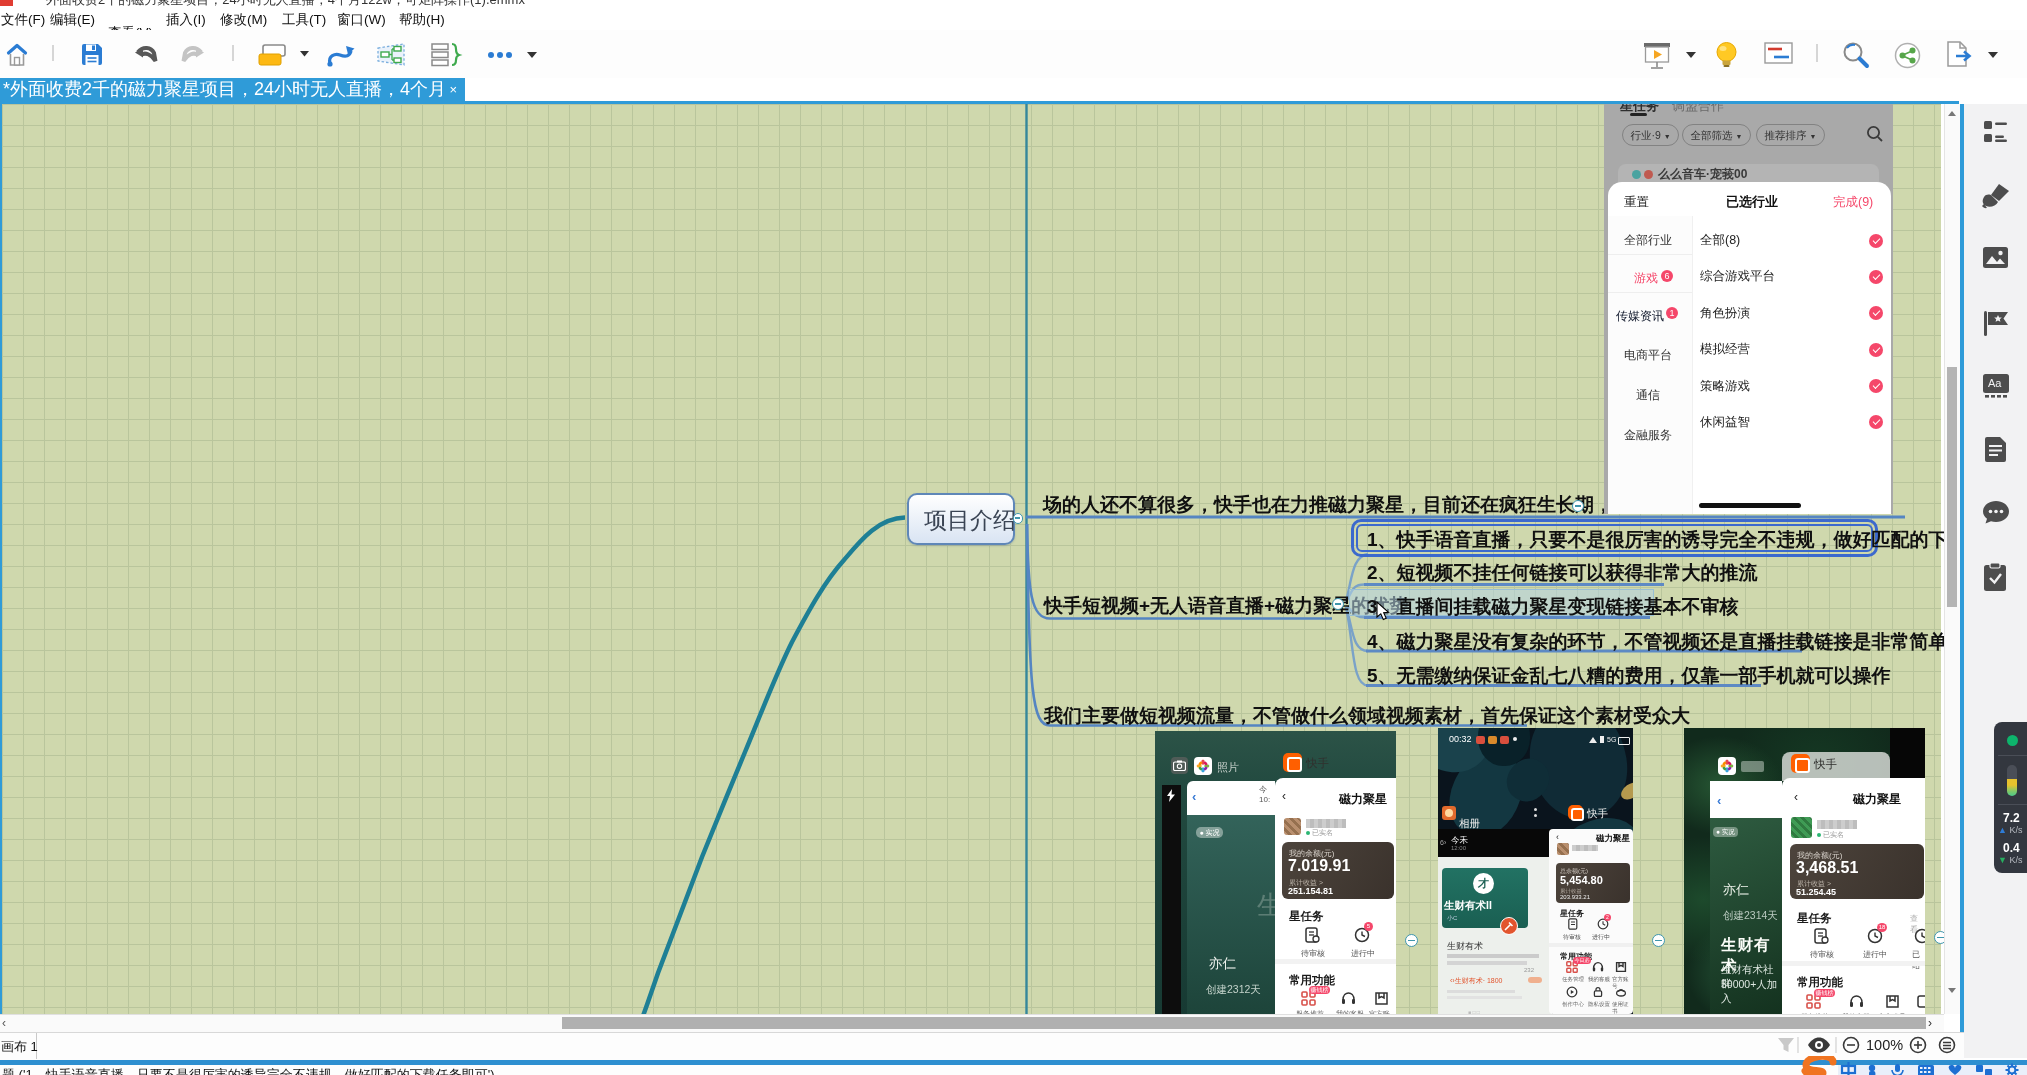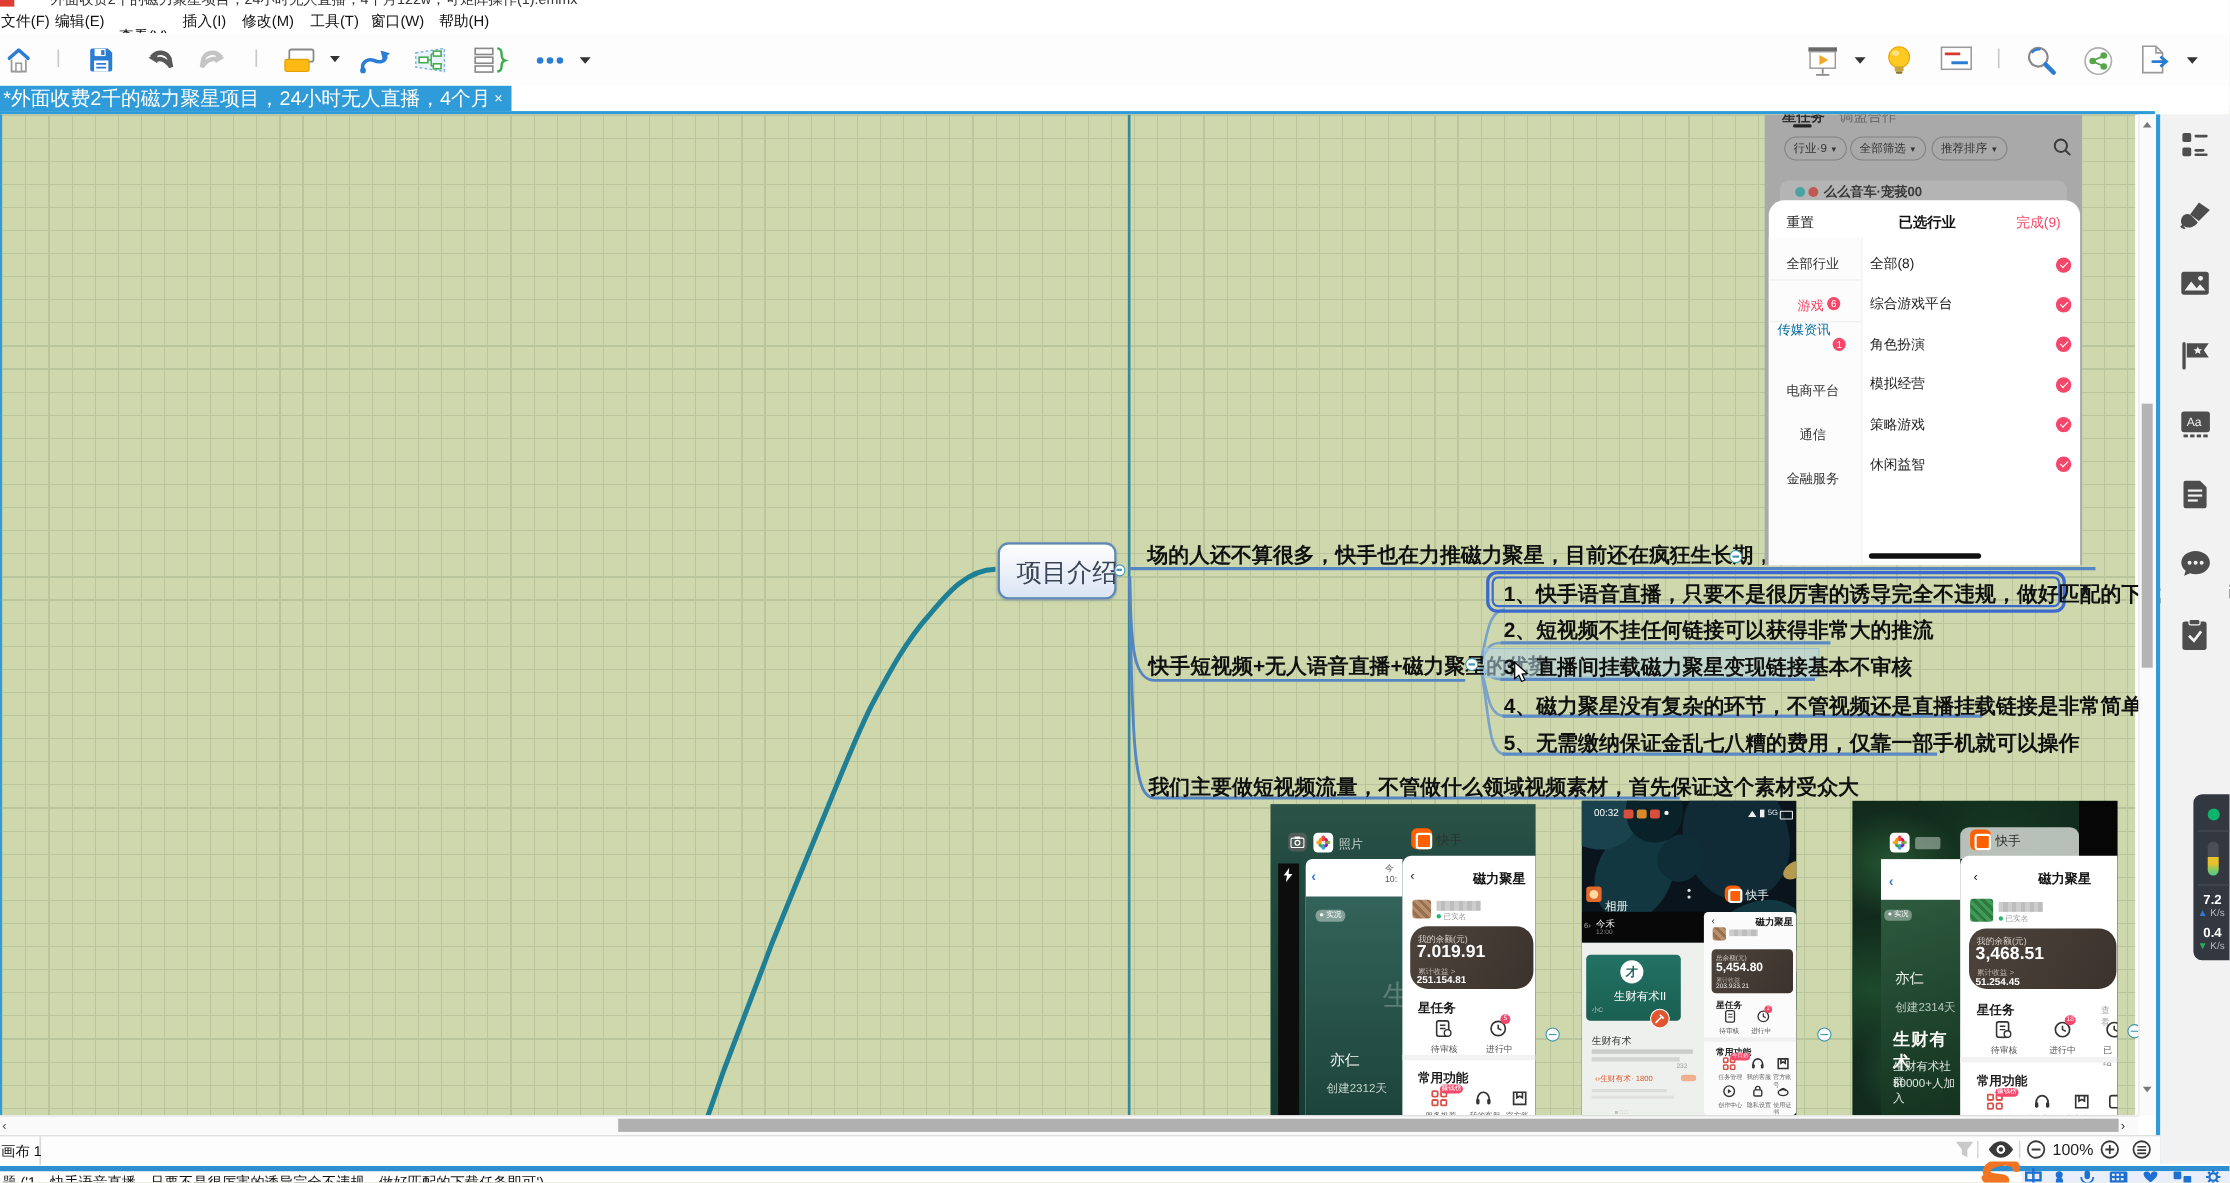--- a/index.html
+++ b/index.html
@@ -22,21 +22,21 @@
 .hdl::after{content:"";position:absolute;left:18%;right:18%;top:50%;margin-top:-0.8px;height:1.6px;background:#3f96ad;}
 .chip{position:absolute;height:20px;border:1px solid #828282;border-radius:11px;font-size:10.5px;color:#333;text-align:center;line-height:20px;}
 .chk{position:absolute;width:14px;height:14px;border-radius:50%;background:#f5476a;}
 .chk::after{content:"";position:absolute;left:3.5px;top:4px;width:6px;height:3px;border-left:1.8px solid #fff;border-bottom:1.8px solid #fff;transform:rotate(-45deg);}
 .ph{position:absolute;overflow:hidden;}
 .ph .abs{position:absolute;}
 .mosaic{background:repeating-linear-gradient(45deg,#b98f6e 0 3px,#96704f 3px 6px);}
 .namebar{background:repeating-linear-gradient(90deg,#cdcdcd 0 4px,#bdbdbd 4px 8px);}
 .ksicon{background:#ff5f00;border-radius:5px;}
 .ksicon::after{content:"";position:absolute;left:22%;top:20%;width:56%;height:60%;border:2px solid #fff;border-radius:3px;}
-.dkcard{background:linear-gradient(120deg,#4d443c,#3a322c);border-radius:16px;}
+.dkcard{background:linear-gradient(120deg,#4d443c,#3a322c);border-radius:6px;}
 .redpill{position:absolute;background:#f5476a;border-radius:4px;color:#fff;font-size:6px;line-height:8px;text-align:center;}
 .badge{position:absolute;border-radius:50%;background:#f5476a;color:#fff;text-align:center;}
 </style>
 </head>
 <body>
 
 <div class="abs" id="titlebar">
   <div class="abs" style="left:0;top:0;width:13px;height:6px;background:#e03c32;"></div>
   <div class="abs" style="left:46px;top:-9px;font-size:13px;color:#333;white-space:nowrap;">外面收费2千的磁力聚星项目，24小时无人直播，4个月122w，可矩阵操作(1).emmx</div>
 </div>
@@ -252,21 +252,21 @@
   <div class="abs" style="left:20px;top:90px;font-size:12.5px;color:#222;text-align:right;">重置</div>
   <div class="abs" style="left:122px;top:89px;font-size:13px;font-weight:bold;color:#111;">已选行业</div>
   <div class="abs" style="left:229px;top:90px;font-size:12.5px;color:#f5476a;">完成(9)</div>
 
   <div class="abs" style="left:4px;top:112px;width:84px;height:298px;background:#fcfcfc;border-right:1px solid #f0f0f0;"></div>
   <div class="abs" style="left:20px;top:128px;font-size:12px;color:#333;">全部行业</div>
   <div class="abs" style="left:4px;top:150px;width:84px;height:1px;background:#eee;"></div>
   <div class="abs" style="left:30px;top:166px;font-size:12px;color:#f5476a;">游戏</div>
   <div class="abs" style="left:57px;top:166px;width:12px;height:12px;border-radius:50%;background:#f5476a;color:#fff;font-size:9px;text-align:center;line-height:12px;">6</div>
   <div class="abs" style="left:4px;top:188px;width:84px;height:1px;background:#eee;"></div>
-  <div class="abs" style="left:12px;top:188px;font-size:12px;color:#0369a1;">传媒资讯</div>
+  <div class="abs" style="left:12px;top:204px;font-size:12px;color:#0f172a;">传媒资讯</div>
   <div class="abs" style="left:62px;top:203px;width:12px;height:12px;border-radius:50%;background:#f5476a;color:#fff;font-size:9px;text-align:center;line-height:12px;">1</div>
   <div class="abs" style="left:20px;top:243px;font-size:12px;color:#333;">电商平台</div>
   <div class="abs" style="left:32px;top:283px;font-size:12px;color:#333;">通信</div>
   <div class="abs" style="left:20px;top:323px;font-size:12px;color:#333;">金融服务</div>
 
   <div class="abs" style="left:96px;top:128px;font-size:12.5px;color:#222;">全部(8)</div>
   <div class="abs" style="left:96px;top:164px;font-size:12.5px;color:#222;">综合游戏平台</div>
   <div class="abs" style="left:96px;top:201px;font-size:12.5px;color:#222;">角色扮演</div>
   <div class="abs" style="left:96px;top:237px;font-size:12.5px;color:#222;">模拟经营</div>
   <div class="abs" style="left:96px;top:274px;font-size:12.5px;color:#222;">策略游戏</div>
@@ -403,21 +403,21 @@
   <div class="abs" style="left:0px;top:101px;width:114px;height:185px;">
     <div class="abs" style="left:0;top:0;width:114px;height:28px;background:#080808;">
       <div class="abs" style="left:13px;top:6px;font-size:8.5px;color:#fff;">今禾</div>
       <div class="abs" style="left:13px;top:16px;font-size:6px;color:#888;">12:00</div>
       <div class="abs" style="left:2px;top:10px;font-size:7px;color:#aaa;">6›</div>
     </div>
     <div class="abs" style="left:0;top:28px;width:114px;height:157px;background:#edf0ec;">
       <div class="abs" style="left:4px;top:11px;width:86px;height:60px;border-radius:4px;background:linear-gradient(#227263,#1a5f52);">
         <div class="abs" style="left:31px;top:5px;width:21px;height:21px;border-radius:50%;background:#fff;"></div>
         <div class="abs" style="left:36px;top:8px;font-size:11px;color:#1a5f52;font-weight:bold;">才</div>
-        <div class="abs" style="left:25px;top:31px;font-size:10.5px;font-weight:normal;color:#fff;">生财有术II</div>
+        <div class="abs" style="left:2px;top:31px;font-size:10.5px;font-weight:bold;color:#fff;">生财有术II</div>
         <div class="abs" style="left:5px;top:46px;font-size:6px;color:#bcd;">小C</div>
       </div>
       <div class="abs" style="left:62px;top:60px;width:16px;height:16px;border-radius:50%;background:#e2552e;border:1.5px solid #fff;"></div>
       <svg class="abs" style="left:66px;top:64px;" width="10" height="10" viewBox="0 0 10 10">
           <path d="M1,9 L7,3 M5,1.5 L8.5,5" stroke="#fff" stroke-width="1.6"></path>
         </svg>
       <div class="abs" style="left:9px;top:83px;font-size:9px;color:#333;">生财有术</div>
       <div class="abs" style="left:9px;top:97px;width:92px;height:4px;background:#cbcbcb;"></div>
       <div class="abs" style="left:9px;top:104px;width:80px;height:4px;background:#d4d4d4;"></div>
       <div class="abs" style="left:86px;top:110px;font-size:6px;color:#999;">232</div>

